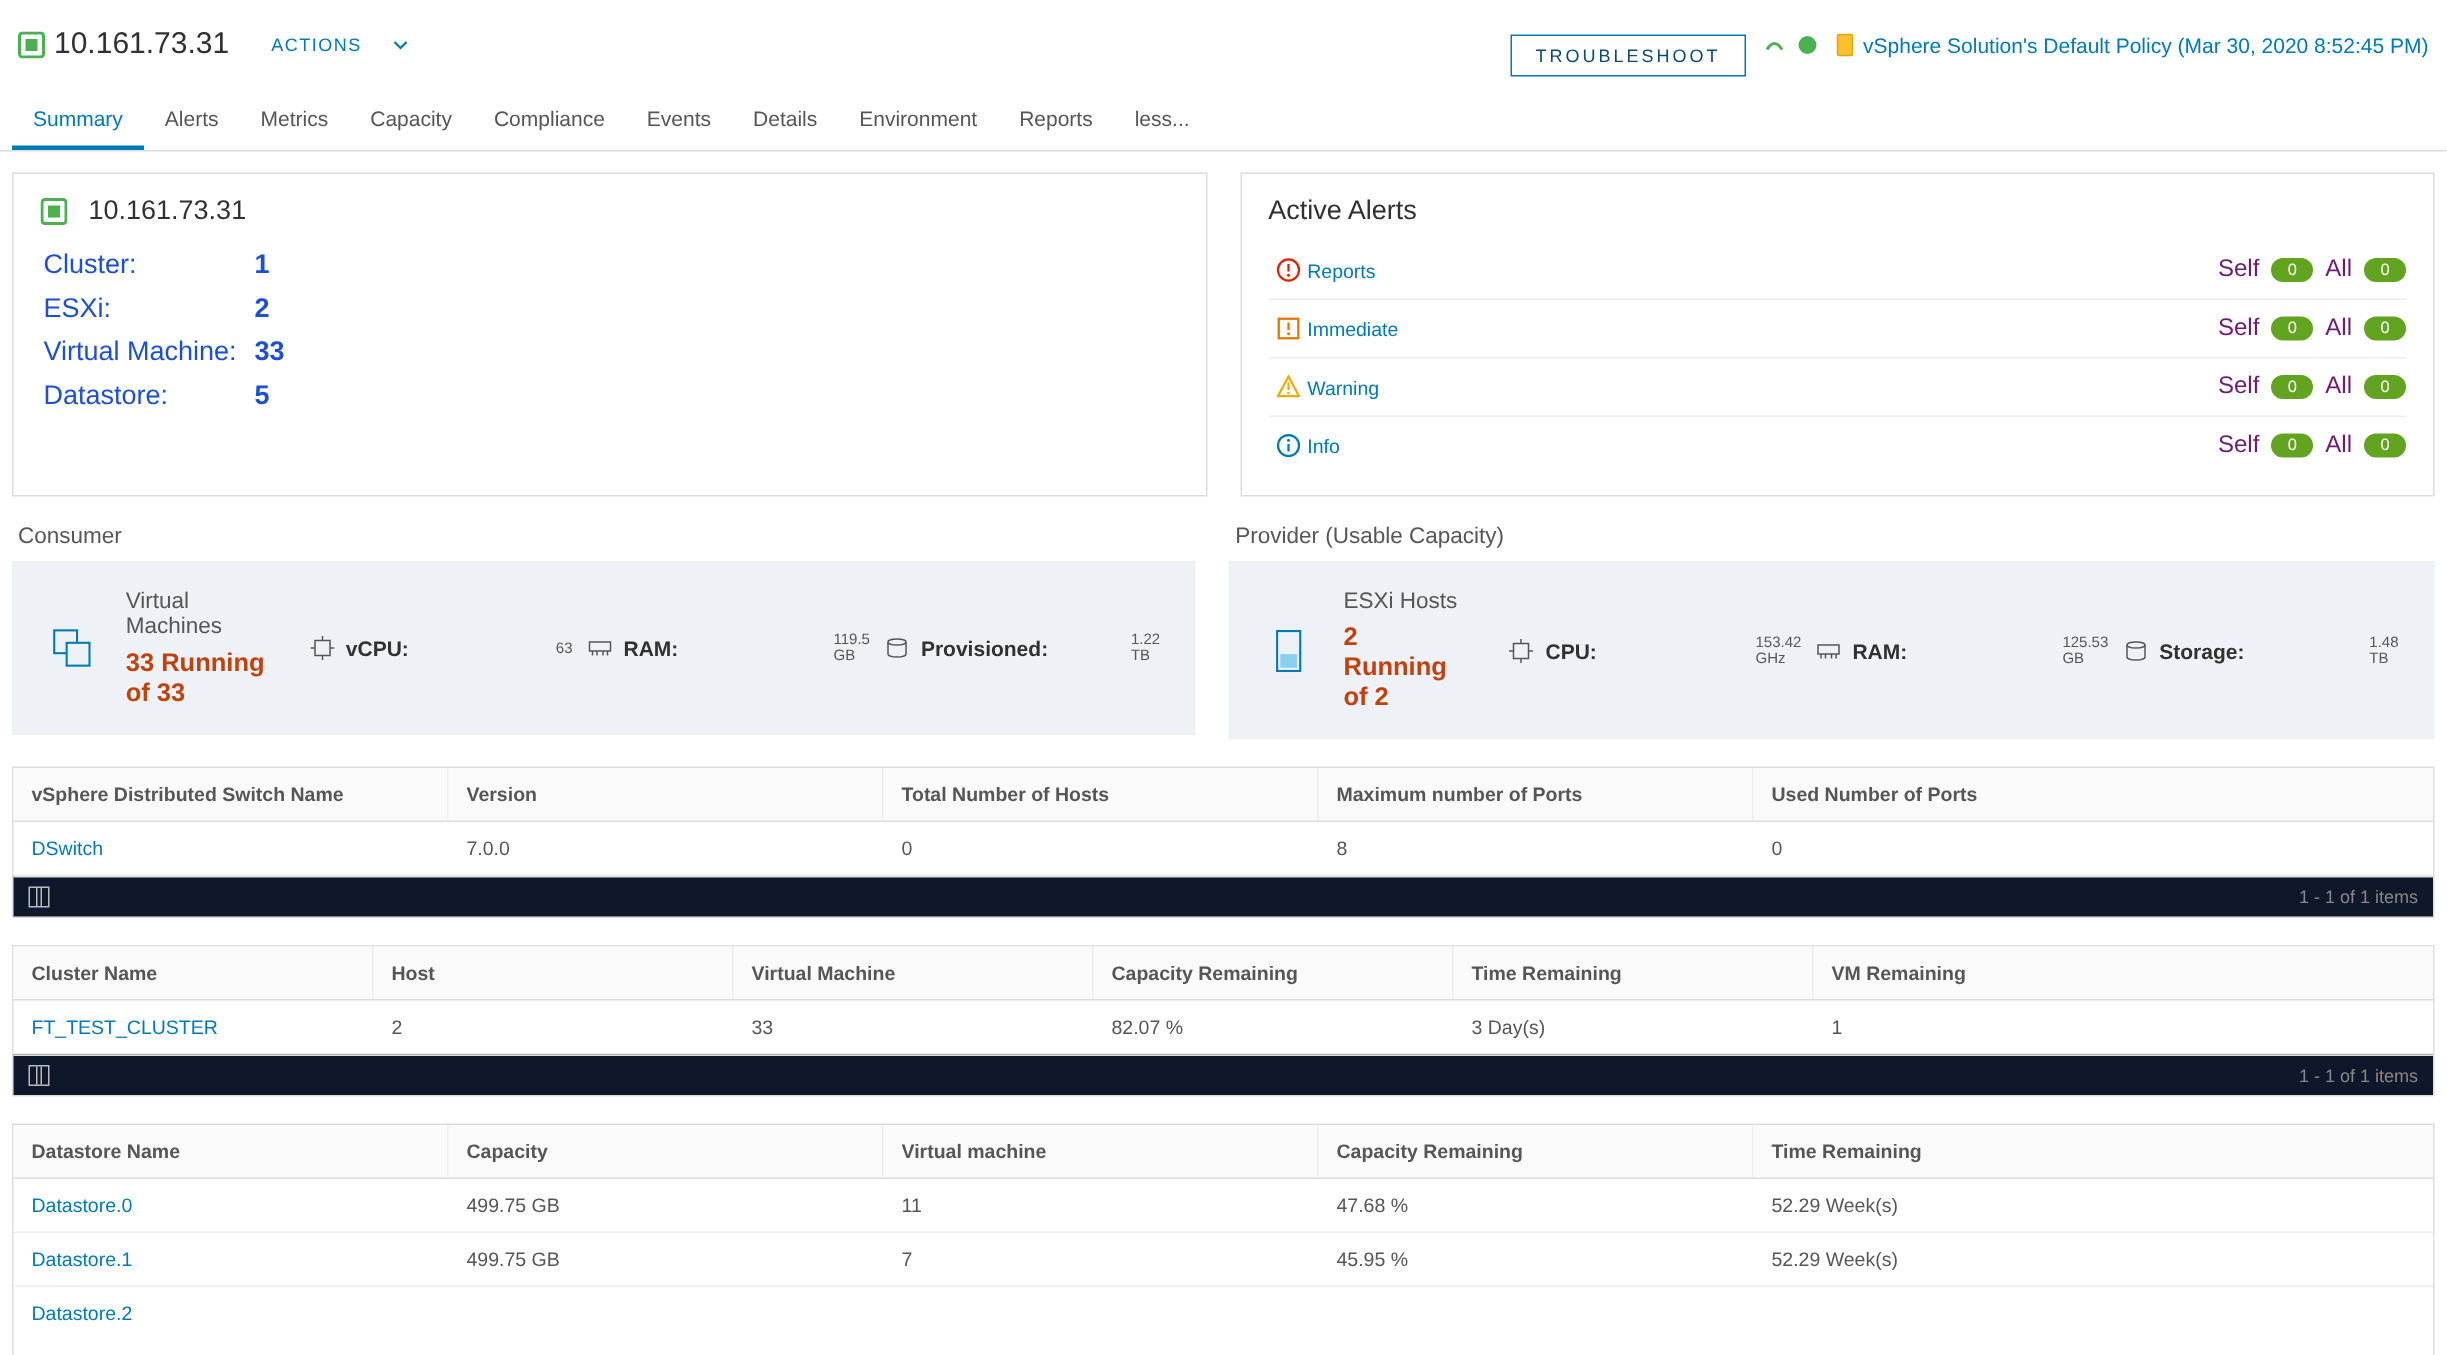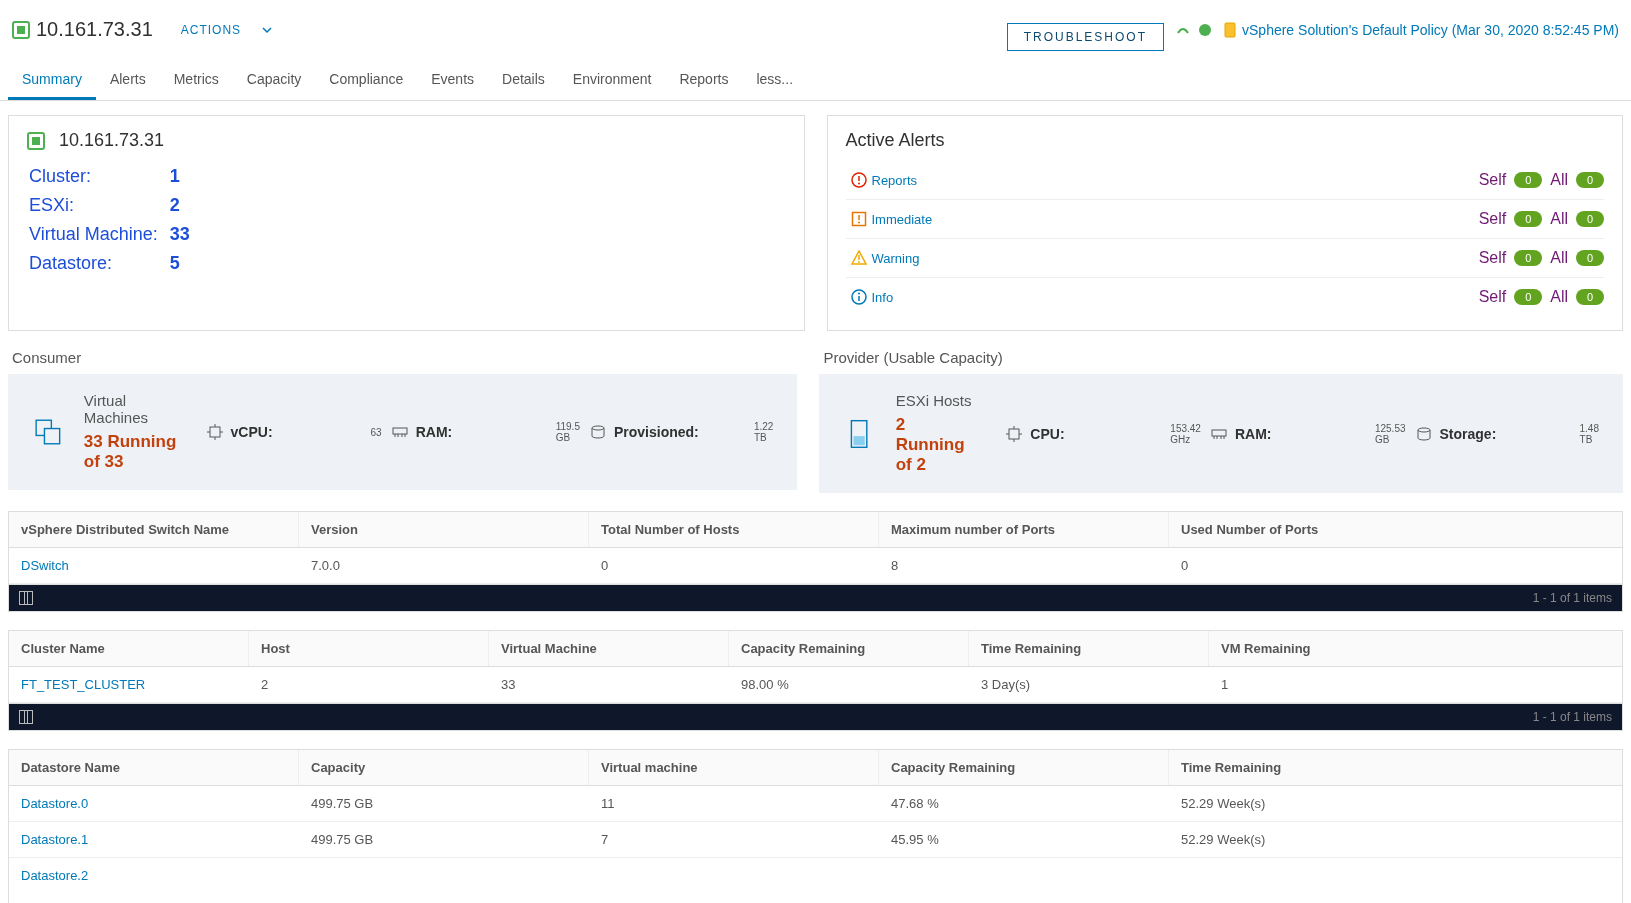--- a/index.html
+++ b/index.html
@@ -351,21 +351,21 @@
       <div class="t2-c2">Host</div>
       <div class="t2-c3">Virtual Machine</div>
       <div class="t2-c4">Capacity Remaining</div>
       <div class="t2-c5">Time Remaining</div>
       <div class="t2-c6">VM Remaining</div>
     </div>
     <div class="dt-row">
       <div class="t2-c1"><a>FT_TEST_CLUSTER</a></div>
       <div class="t2-c2">2</div>
       <div class="t2-c3">33</div>
-      <div class="t2-c4">98.00 %</div>
+      <div class="t2-c4">82.07 %</div>
       <div class="t2-c5">3 Day(s)</div>
       <div class="t2-c6">1</div>
     </div>
     <div class="dt-foot">
       <span class="cols-icon"></span>
       <div class="spacer"></div>
       <span>1 - 1 of 1 items</span>
     </div>
   </div>
 

